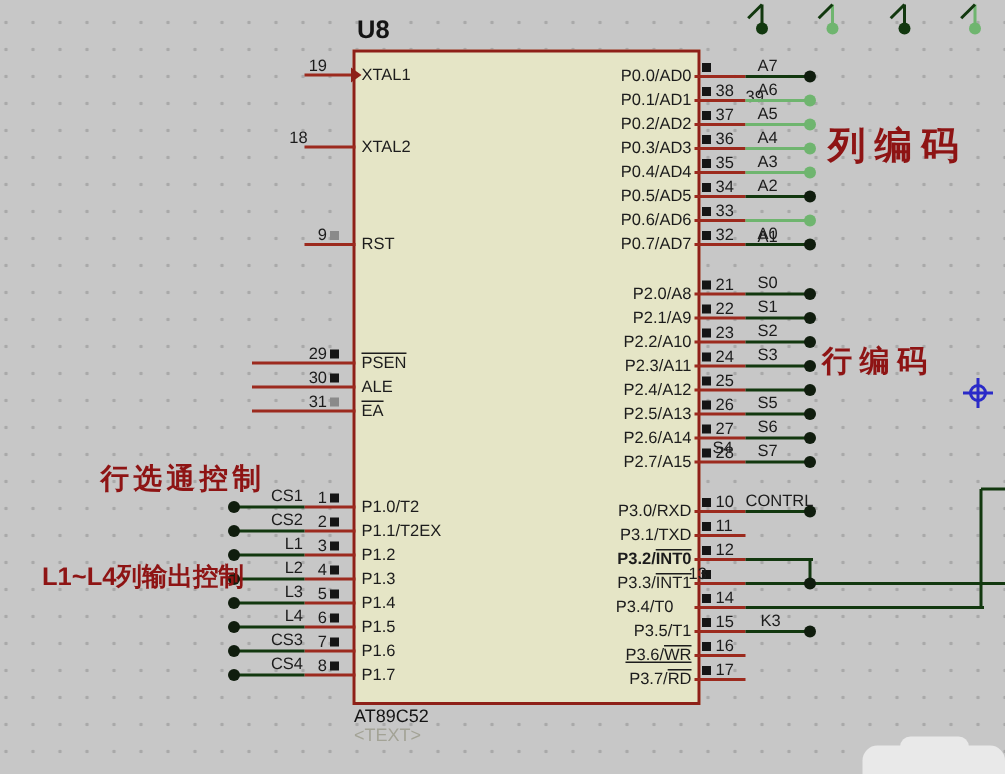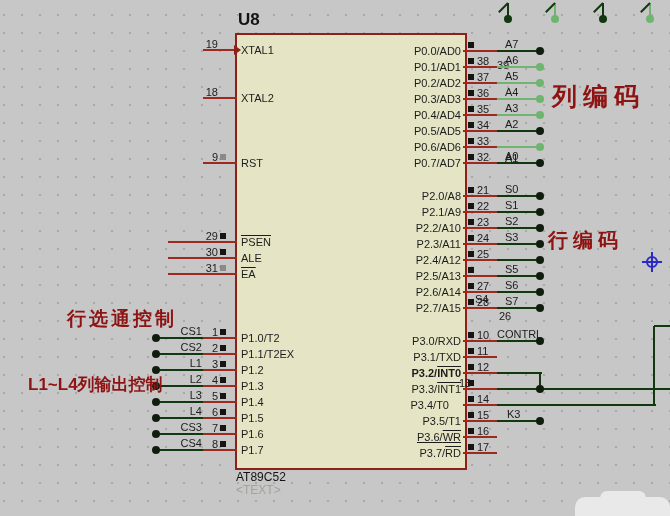--- a/index.html
+++ b/index.html
@@ -37,21 +37,21 @@
   <div class="chip" style="left:235px;top:33px;width:232px;height:437px;"></div>
   <div class="refdes" style="left:238px;top:10px;">U8</div>
   <div class="partname" style="left:236px;top:470px;">AT89C52</div>
   <div class="parttext" style="left:236px;top:483px;">&lt;TEXT&gt;</div>
   <div id="gen">
       <div class="hline" style="left: 203px; top: 49px; width: 34px; background: rgb(156, 42, 30);"></div>
       <div class="clk" style="left: 234px; top: 45px;"></div>
       <div class="txt r" style="left: 180px; top: 38px; width: 38px;">19</div>
       <div class="txt" style="left: 241px; top: 44px;">XTAL1</div>
       <div class="hline" style="left: 203px; top: 97px; width: 34px; background: rgb(156, 42, 30);"></div>
-      <div class="txt r" style="left: 180px; top: 86px; width: 38px;">18</div>
+      <div class="txt r" style="left: 180px; top: 86px; width: 38px; text-align: center;">18</div>
       <div class="txt" style="left: 241px; top: 92px;">XTAL2</div>
       <div class="hline" style="left: 203px; top: 162px; width: 34px; background: rgb(156, 42, 30);"></div>
       <div class="sq" style="left: 220px; top: 154px; background: rgb(138, 138, 138);"></div>
       <div class="txt r" style="left: 180px; top: 151px; width: 38px;">9</div>
       <div class="txt" style="left: 241px; top: 157px;">RST</div>
       <div class="hline" style="left: 168px; top: 241px; width: 69px; background: rgb(156, 42, 30);"></div>
       <div class="sq" style="left: 220px; top: 233px; background: rgb(21, 21, 21);"></div>
       <div class="txt r" style="left: 180px; top: 230px; width: 38px;">29</div>
       <div class="txt" style="left: 241px; top: 236px;"><span class="ov">PSEN</span></div>
       <div class="hline" style="left: 168px; top: 257px; width: 69px; background: rgb(156, 42, 30);"></div>
@@ -206,21 +206,21 @@
       <div class="hline" style="left: 497px; top: 259px; width: 43px; background: rgb(18, 56, 15);"></div>
       <div class="dot" style="left: 536px; top: 256px; background: rgb(16, 29, 14);"></div>
       <div class="sq" style="left: 468px; top: 251px; background: rgb(21, 21, 21);"></div>
       <div class="txt" style="left: 477px; top: 248px; width: 24px;">25</div>
       <div class="txt" style="left: 475px; top: 247px; margin-top: 46px;">S4</div>
       <div class="txt r" style="left: 335px; top: 254px; width: 126px;">P2.4/A12</div>
       <div class="hline" style="left: 463px; top: 275px; width: 34px; background: rgb(156, 42, 30);"></div>
       <div class="hline" style="left: 497px; top: 275px; width: 43px; background: rgb(18, 56, 15);"></div>
       <div class="dot" style="left: 536px; top: 272px; background: rgb(16, 29, 14);"></div>
       <div class="sq" style="left: 468px; top: 267px; background: rgb(21, 21, 21);"></div>
-      <div class="txt" style="left: 499px; top: 264px; width: 24px; margin-top: 46px;">26</div>
+      <div class="txt" style="left: 477px; top: 264px; width: 24px;">26</div>
       <div class="txt" style="left: 505px; top: 263px;">S5</div>
       <div class="txt r" style="left: 335px; top: 270px; width: 126px;">P2.5/A13</div>
       <div class="hline" style="left: 463px; top: 291px; width: 34px; background: rgb(156, 42, 30);"></div>
       <div class="hline" style="left: 497px; top: 291px; width: 43px; background: rgb(18, 56, 15);"></div>
       <div class="dot" style="left: 536px; top: 288px; background: rgb(16, 29, 14);"></div>
       <div class="sq" style="left: 468px; top: 283px; background: rgb(21, 21, 21);"></div>
       <div class="txt" style="left: 477px; top: 280px; width: 24px;">27</div>
       <div class="txt" style="left: 505px; top: 279px;">S6</div>
       <div class="txt r" style="left: 335px; top: 286px; width: 126px;">P2.6/A14</div>
       <div class="hline" style="left: 463px; top: 307px; width: 34px; background: rgb(156, 42, 30);"></div>

